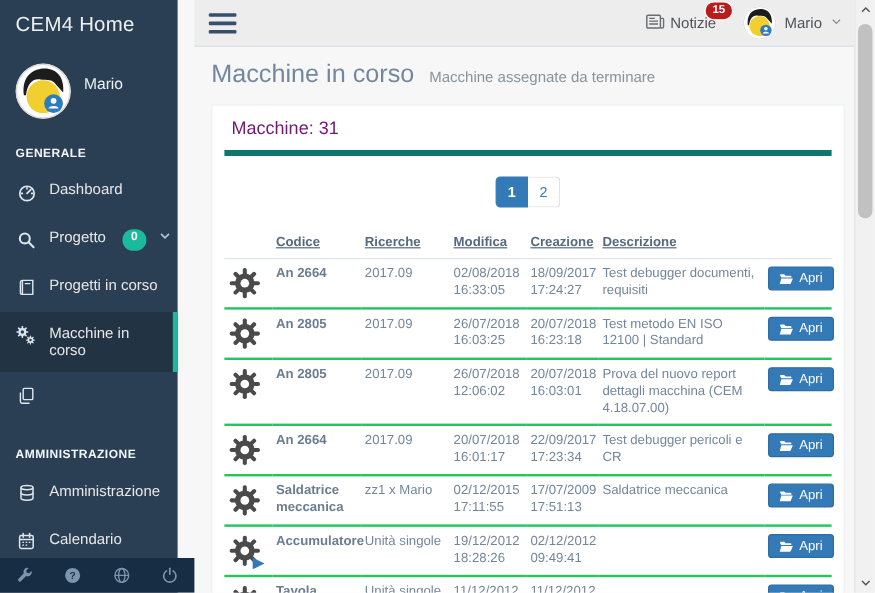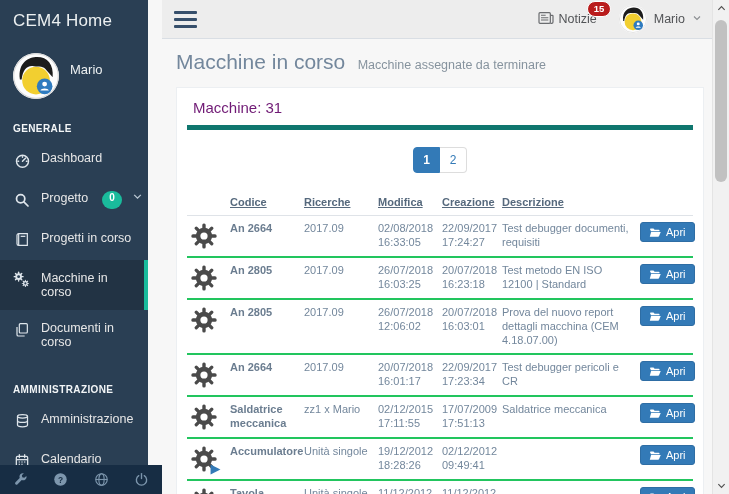--- a/index.html
+++ b/index.html
@@ -151,21 +151,20 @@
     <span>Macchine in corso</span>
   </div>
 
   <div class="menu-item">
     <span class="mi-icon">
       <svg width="16" height="16" viewBox="0 0 24 24" fill="none" stroke="currentColor" stroke-width="1.8">
         <rect x="8" y="2.5" width="12" height="14" rx="1.5"></rect>
         <path d="M4.5 7.5 v11.5 a2 2 0 0 0 2 2 h9.5"></path>
       </svg>
     </span>
-    <span>Documenti in corso</span>
   </div>
 
   <div class="section-label" style="padding-top:24px;">AMMINISTRAZIONE</div>
 
   <div class="menu-item">
     <span class="mi-icon">
       <svg width="15" height="16" viewBox="0 0 24 24" fill="none" stroke="currentColor" stroke-width="2">
         <ellipse cx="12" cy="4.5" rx="8" ry="2.8"></ellipse>
         <path d="M4 4.5 v7 c0 1.6 3.6 2.8 8 2.8 s8-1.2 8-2.8 v-7"></path>
         <path d="M4 11.5 v7 c0 1.6 3.6 2.8 8 2.8 s8-1.2 8-2.8 v-7"></path>
@@ -289,21 +288,21 @@
       <div class="mi-wrap">
         <svg width="28" height="28" viewBox="0 0 24 24">
                   <use href="#cog"></use>
                 </svg>
         
       </div>
     </td>
     <td class="c-code">An 2664</td>
     <td>2017.09</td>
     <td>02/08/2018 16:33:05</td>
-    <td>22/09/2017 17:24:27</td>
+    <td>18/09/2017 17:24:27</td>
     <td>Test debugger documenti, requisiti</td>
     <td>
       <button class="open-btn">
         <svg width="12" height="11" viewBox="0 0 24 20" fill="#fff">
           <path d="M2 3.5 c0-.8.6-1.5 1.5-1.5 h5.5 l2.2 2.4 h8.3 c.9 0 1.5 .7 1.5 1.5 v1.6 h-17 z"></path>
           <path d="M4.2 9 h19.3 l-3.6 8.5 c-.3 .6-.8 1-1.5 1 H1.6 z"></path>
         </svg>
         <span>Apri</span>
       </button>
     </td>

